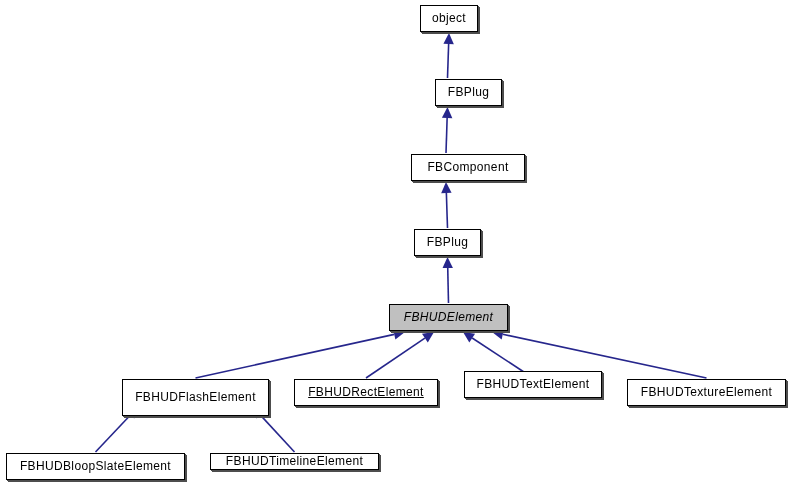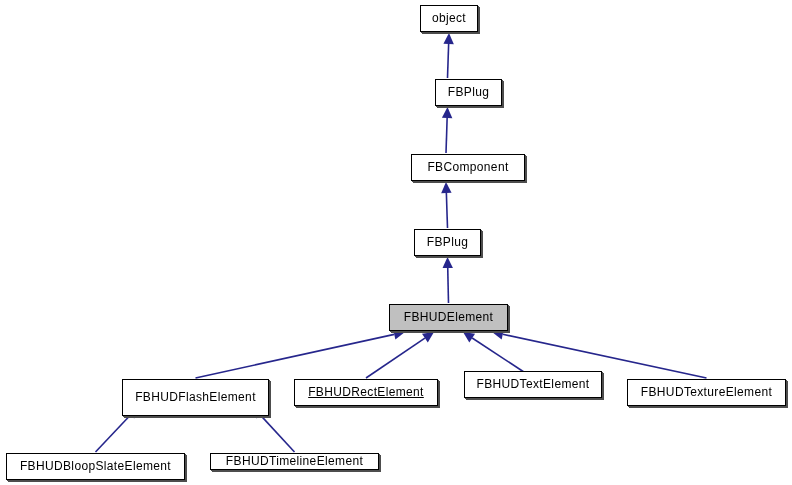--- a/index.html
+++ b/index.html
@@ -40,20 +40,21 @@
     font-size: 12px;
     line-height: 13px;
     color: #000000;
     letter-spacing: 0.35px;
     text-align: center;
     user-select: none;
   }
   .node.highlight {
     background: #c0c0c0;
     border: 1px solid #000000;
+    font-style: italic;
   }
 </style>
 </head>
 <body>
 
 <div id="diagram">
   <svg id="edges" viewBox="0 0 792 485" width="792" height="485">
       <line x1="447.5" y1="78" x2="448.63353686744097" y2="43.9938939767707" stroke="#26268c" stroke-width="1.6"></line>
       <polygon points="449,33 453.8306503837326,44.16713109398042 443.43642335114936,43.82065685956098" fill="#26268c"></polygon>
       <line x1="446" y1="153" x2="447.14149490126573" y2="117.99415636118486" stroke="#26268c" stroke-width="1.6"></line>

